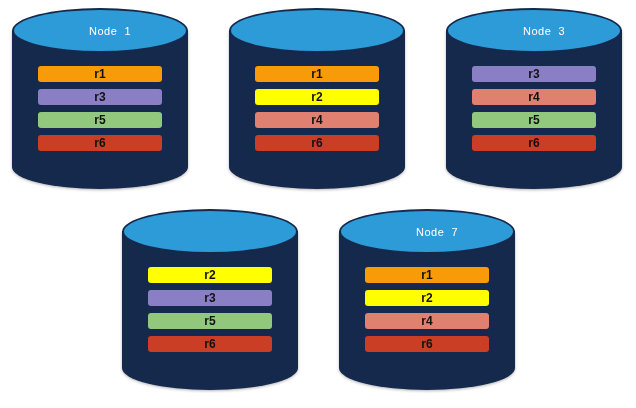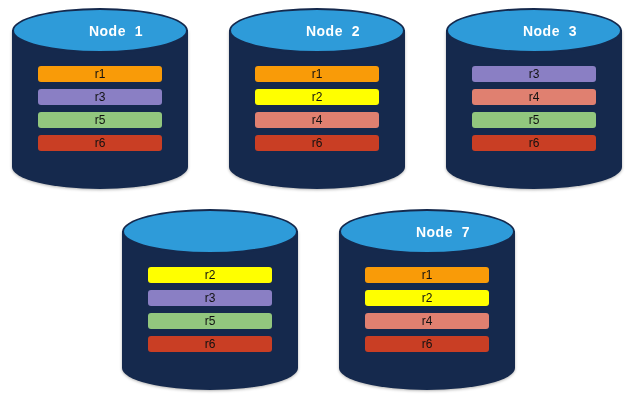--- a/index.html
+++ b/index.html
@@ -61,30 +61,30 @@
     width: 176px;
     height: 45px;
     background: #2e9bd9;
     border-radius: 50% / 50%;
     border: 2px solid #15294d;
     box-sizing: border-box;
   }
 
   .node-label {
     position: absolute;
-    left: 16px;
+    left: 10px;
     top: 0;
     width: 176px;
     height: 45px;
     display: flex;
     align-items: center;
     justify-content: center;
     color: #ffffff;
-    font-size: 14px;
-    font-weight: 700;
+    font-size: 11px;
+    font-weight: 400;
     letter-spacing: 0.5px;
     white-space: pre;
   }
 
   
   .replicas {
     position: absolute;
     left: 26px;
     top: 58px;
     width: 124px;
@@ -93,21 +93,21 @@
     gap: 7px;
   }
 
   .replica {
     height: 16px;
     border-radius: 3px;
     display: flex;
     align-items: center;
     justify-content: center;
     font-size: 12px;
-    font-weight: normal;
+    font-weight: bold;
     color: #111111;
     line-height: 1;
   }
 </style>
 </head>
 <body>
 
 <div id="diagram">
     <div class="node" style="left: 12px; top: 8px;">
       <div class="cyl-body" style="background: rgb(21, 41, 77);"></div>
@@ -116,21 +116,20 @@
       <div class="replicas">
         <div class="replica" style="background: rgb(249, 155, 8); color: rgb(17, 17, 17);">r1</div>
         <div class="replica" style="background: rgb(138, 127, 196); color: rgb(17, 17, 17);">r3</div>
         <div class="replica" style="background: rgb(146, 199, 126); color: rgb(17, 17, 17);">r5</div>
         <div class="replica" style="background: rgb(201, 62, 36); color: rgb(17, 17, 17);">r6</div>
       </div>
     </div>
     <div class="node" style="left: 229px; top: 8px;">
       <div class="cyl-body" style="background: rgb(21, 41, 77);"></div>
       <div class="cyl-top" style="background: rgb(46, 155, 217); border-color: rgb(21, 41, 77);"></div>
-      <div class="node-label" style="color: rgb(255, 255, 255);">Node  2</div>
       <div class="replicas">
         <div class="replica" style="background: rgb(249, 155, 8); color: rgb(17, 17, 17);">r1</div>
         <div class="replica" style="background: rgb(255, 255, 0); color: rgb(17, 17, 17);">r2</div>
         <div class="replica" style="background: rgb(224, 128, 112); color: rgb(17, 17, 17);">r4</div>
         <div class="replica" style="background: rgb(201, 62, 36); color: rgb(17, 17, 17);">r6</div>
       </div>
     </div>
     <div class="node" style="left: 446px; top: 8px;">
       <div class="cyl-body" style="background: rgb(21, 41, 77);"></div>
       <div class="cyl-top" style="background: rgb(46, 155, 217); border-color: rgb(21, 41, 77);"></div>

